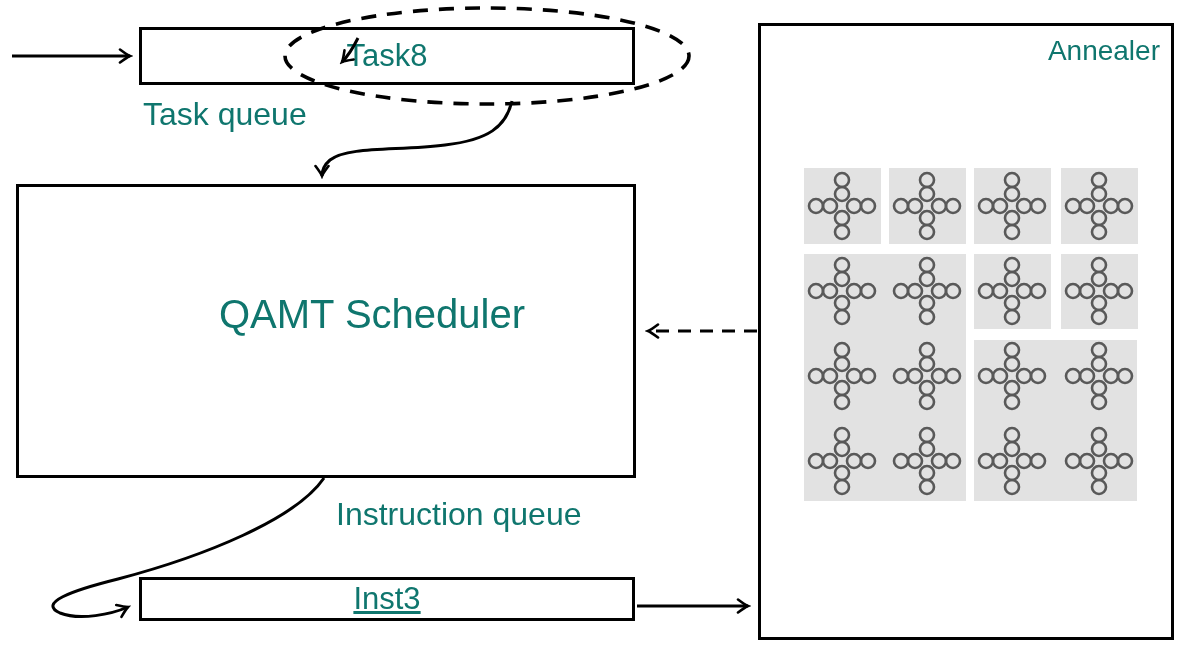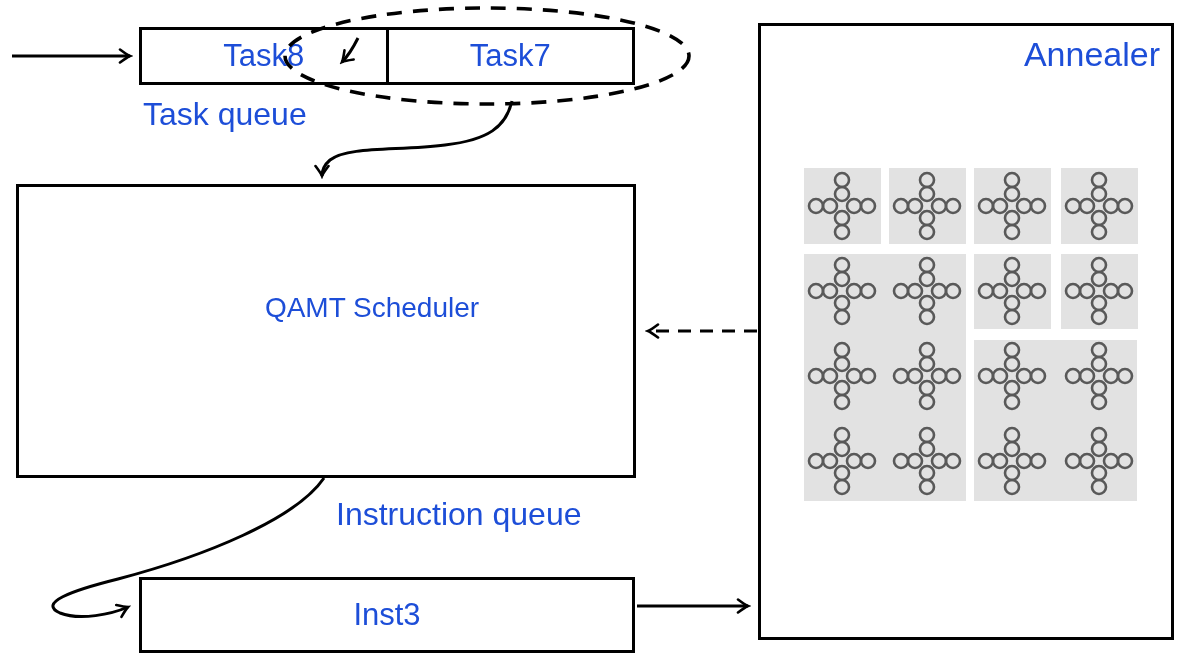--- a/index.html
+++ b/index.html
@@ -1,53 +1,52 @@
 <!DOCTYPE html>
 <html><head>
 <meta charset="utf-8">
 <style>
   html,body{margin:0;padding:0;background:#ffffff;}
   #canvas{
     position:relative;width:1187px;height:653px;background:#ffffff;
-    font-family:"Liberation Sans",sans-serif;color:#1d4ed8;overflow:hidden;
+    font-family:"Liberation Sans",sans-serif;color:#0f766e;overflow:hidden;
   }
   .box{position:absolute;border:3px solid #000;box-sizing:border-box;background:#fff;}
   .queue{display:flex;}
   .queue .cell{
     flex:1 1 0;display:flex;align-items:center;justify-content:center;
     font-size:31px;border-left:3px solid #000;
   }
   .queue .cell:first-child{border-left:none;}
   .lbl{position:absolute;font-size:32px;white-space:nowrap;}
   #scheduler-label{
     position:absolute;left:16px;width:712px;top:292px;
-    text-align:center;font-size:28px;
+    text-align:center;font-size:40px;
   }
-  #annealer-label{position:absolute;top:9px;right:11px;font-size:34px;}
+  #annealer-label{position:absolute;top:9px;right:11px;font-size:28px;}
   #annealer-box{background:#fff;}
   .qcell{position:absolute;}
   .cross{position:absolute;}
   #overlay{position:absolute;left:0;top:0;width:1187px;height:653px;pointer-events:none;z-index:5;}
 </style>
 </head>
 <body>
 
 <div id="canvas">
 
   <div class="box queue" id="task-queue" style="left:139px;top:27px;width:496px;height:58px;">
     <div class="cell">Task8</div>
-    <div class="cell">Task7</div>
   </div>
   <div class="lbl" style="left:143px;top:96px;">Task queue</div>
 
   <div class="box" style="left:16px;top:184px;width:620px;height:294px;"></div>
   <div id="scheduler-label">QAMT Scheduler</div>
 
   <div class="lbl" style="left:336px;top:496px;">Instruction queue</div>
-  <div class="box queue" id="inst-queue" style="left:139px;top:577px;width:496px;height:76px;">
+  <div class="box queue" id="inst-queue" style="left:139px;top:577px;width:496px;height:44px;text-decoration:underline;">
     <div class="cell">Inst3</div>
   </div>
 
   <div class="box" id="annealer-box" style="left:758px;top:23px;width:416px;height:617px;">
     <div id="annealer-label">Annealer</div>
     <div id="annealer-grid" style="position:absolute;left:0;top:0;width:100%;height:100%;">
         <div class="qcell" style="left: 43px; top: 142px; width: 77px; height: 76px; background: rgb(226, 226, 226);">
           <svg class="cross" style="left:3px;top:3px" width="70" height="70" viewBox="-35 -35 70 70">
             <circle cx="0" cy="-26" r="7" fill="none" stroke="#595959" stroke-width="2.6"></circle>
             <circle cx="0" cy="-12" r="7" fill="none" stroke="#595959" stroke-width="2.6"></circle>

